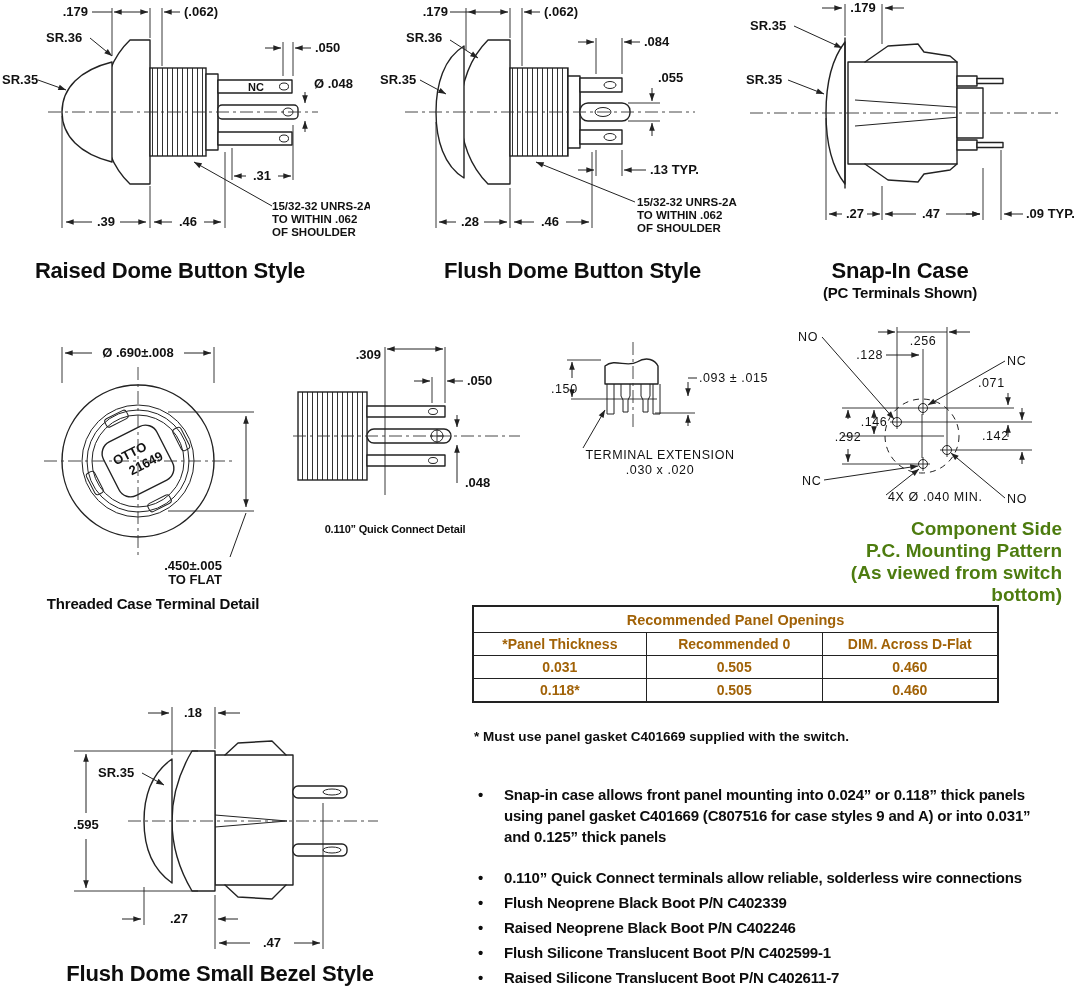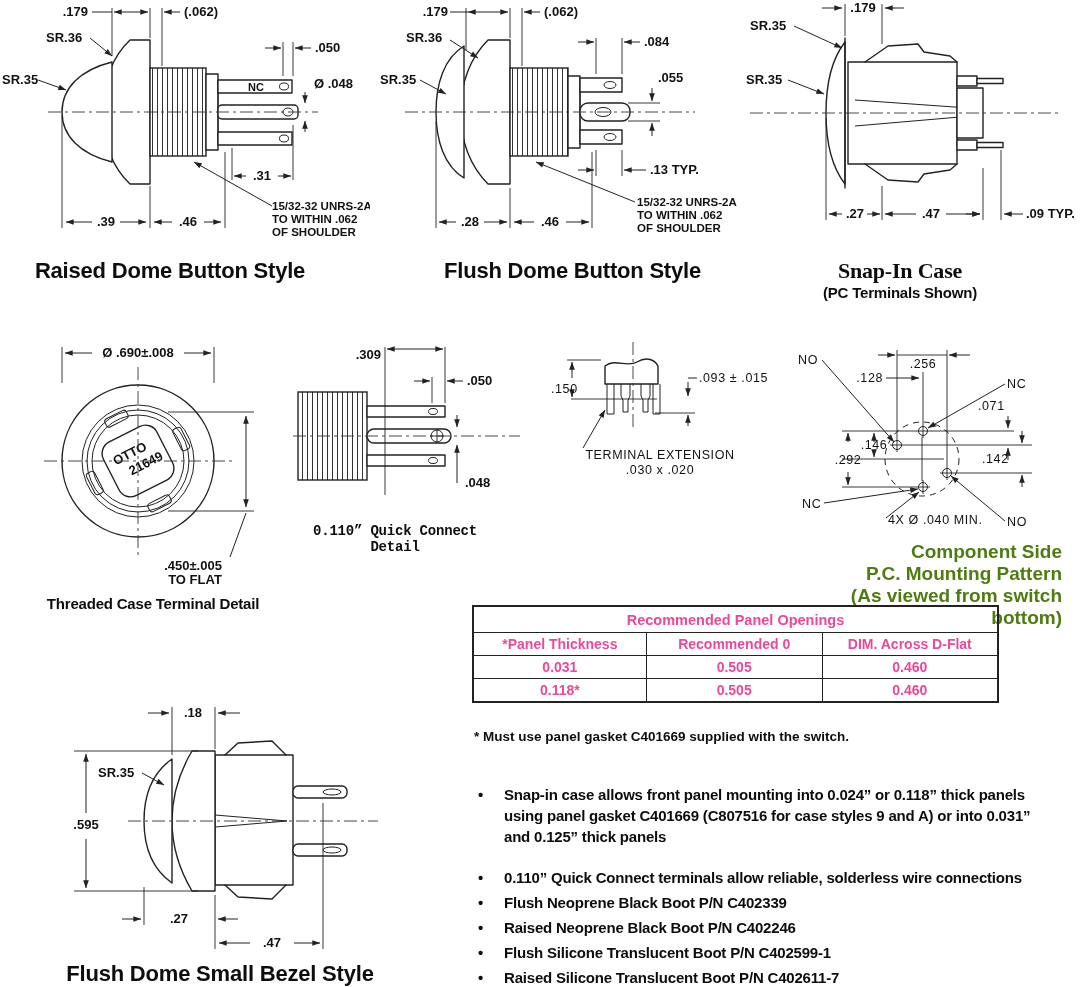--- a/index.html
+++ b/index.html
@@ -21,21 +21,21 @@
   .ae{marker-end:url(#arr);}
   .as{marker-start:url(#arr);}
   text{fill:#111;}
   .t{font:bold 13px "Liberation Sans",sans-serif;}
   .ts{font:bold 11.5px "Liberation Sans",sans-serif;}
   .tnc{font:bold 11px "Liberation Sans",sans-serif;}
   .tn{font:12.5px "Liberation Sans",sans-serif;letter-spacing:0.6px;}
   .tb{font:bold 13px "Liberation Sans",sans-serif;}
   
   .ptable{position:absolute;left:472px;top:605px;width:527px;border-collapse:collapse;
-          font:bold 14px "Liberation Sans",sans-serif;color:#ec4899;}
+          font:bold 14px "Liberation Sans",sans-serif;color:#a16207;}
   .ptable th,.ptable td{border:1.6px solid #222;text-align:center;padding:1px 4px;height:20px;}
   .ptable .ttl{height:23px;font-size:14.5px;}
   .ptable{border:2.2px solid #222;}
   .footnote{position:absolute;left:474px;top:729px;font:bold 13.5px "Liberation Sans",sans-serif;color:#0d0d0d;}
   
   .notes{position:absolute;left:468px;top:784px;width:588px;margin:0;padding:0;list-style:none;
          font:bold 15px "Liberation Sans",sans-serif;line-height:21px;color:#0d0d0d;letter-spacing:-0.2px;}
   .notes li{position:relative;padding-left:36px;margin:0 0 4px 0;}
   .notes li:first-child{margin-bottom:20px;}
   .notes li::before{content:"\2022";position:absolute;left:10px;top:0;}
@@ -213,21 +213,21 @@
       <text class="t" x="125" y="218" text-anchor="middle">.27</text>
       <line class="d ae" x1="186" y1="214" x2="155" y2="214"></line>
       <line class="d ae" x1="216" y1="214" x2="250" y2="214"></line>
       <text class="t" x="201" y="218" text-anchor="middle">.47</text>
       <line class="d ae" x1="236" y1="214" x2="250" y2="214"></line>
       <line class="d ae" x1="293" y1="214" x2="274" y2="214"></line>
       <text class="t" x="296" y="218">.09 TYP.</text>
     </g>
     <line class="cl" x1="20" y1="113" x2="332" y2="113"></line>
   </svg>
-  <div class="cap" style="width:340px;margin-top:10px;font-family:Liberation Serif, serif;">Snap-In Case</div>
+  <div class="cap" style="width:340px;margin-top:10px;">Snap-In Case</div>
   <div class="cap2" style="width:340px;">(PC Terminals Shown)</div>
 </div>
 
 <div class="fig" style="left:30px;top:337px;width:280px;">
   <svg width="280" height="252" viewBox="0 0 280 252">
     <g>
       <circle class="ln" cx="108" cy="124" r="76"></circle>
       <circle class="d" cx="108" cy="124" r="56"></circle>
       <circle class="d" cx="108" cy="124" r="51"></circle>
       <circle class="d" cx="108" cy="124" r="46"></circle>
@@ -282,21 +282,21 @@
       <line class="d ae" x1="129" y1="44" x2="145" y2="44"></line>
       <line class="d ae" x1="178" y1="44" x2="162" y2="44"></line>
       <text class="t" x="182" y="48">.050</text>
       <line class="d ae" x1="172" y1="78" x2="172" y2="90"></line>
       <line class="d ae" x1="172" y1="120" x2="172" y2="108"></line>
       <line class="d" x1="172" y1="120" x2="172" y2="146"></line>
       <text class="t" x="180" y="150">.048</text>
     </g>
     <line class="cl" x1="8" y1="99" x2="235" y2="99"></line>
   </svg>
-  <div class="cap2" style="position:absolute;left:0;top:186px;width:220px;font-size:14px;font-family:Liberation Mono, monospace;">0.110” Quick Connect Detail</div>
+  <div class="cap2" style="position:absolute;left:0;top:186px;width:220px;font-size:11px;">0.110” Quick Connect Detail</div>
 </div>
 
 <div class="fig" style="left:545px;top:338px;width:235px;">
   <svg width="235" height="150" viewBox="0 0 235 150">
     <g>
       <path class="ln" d="M60,46 L60,28 C70,20 82,30 92,24 C102,18 110,22 113,28 L113,46 Z"></path>
       <path class="d" d="M62,46 L62,76 L69,76 L69,46"></path>
       <path class="d" d="M76,46 L76,58 L78,62 L78,74 L83,74 L83,62 L85,58 L85,46"></path>
       <path class="d" d="M96,46 L96,58 L98,62 L98,74 L103,74 L103,62 L105,58 L105,46"></path>
       <path class="d" d="M108,46 L108,76 L115,76 L115,46"></path>
@@ -313,21 +313,21 @@
       <line class="d ae" x1="143" y1="88" x2="143" y2="77"></line>
       <text class="tn" x="154" y="44">.093 ± .015</text>
       <line class="d ae" x1="38" y1="110" x2="60" y2="72"></line>
       <text class="tn" x="115" y="121" text-anchor="middle">TERMINAL EXTENSION</text>
       <text class="tn" x="115" y="136" text-anchor="middle">.030 x .020</text>
     </g>
     <line class="cl" x1="88" y1="4" x2="88" y2="90"></line>
   </svg>
 </div>
 
-<div class="fig" style="left:782px;top:342px;width:298px;">
+<div class="fig" style="left:782px;top:319px;width:298px;">
   <svg width="298" height="195" viewBox="0 0 298 195">
     <g>
       <circle class="d dsh" cx="140" cy="117" r="37"></circle>
       <line class="x" x1="118" y1="117" x2="162" y2="117"></line>
       <line class="x" x1="140" y1="95" x2="140" y2="139"></line>
       <g>
         <circle class="d" cx="115" cy="103" r="4.5"></circle>
         <line class="x" x1="108" y1="103" x2="122" y2="103"></line>
           <line class="x" x1="115" y1="96" x2="115" y2="110"></line>
       </g>

